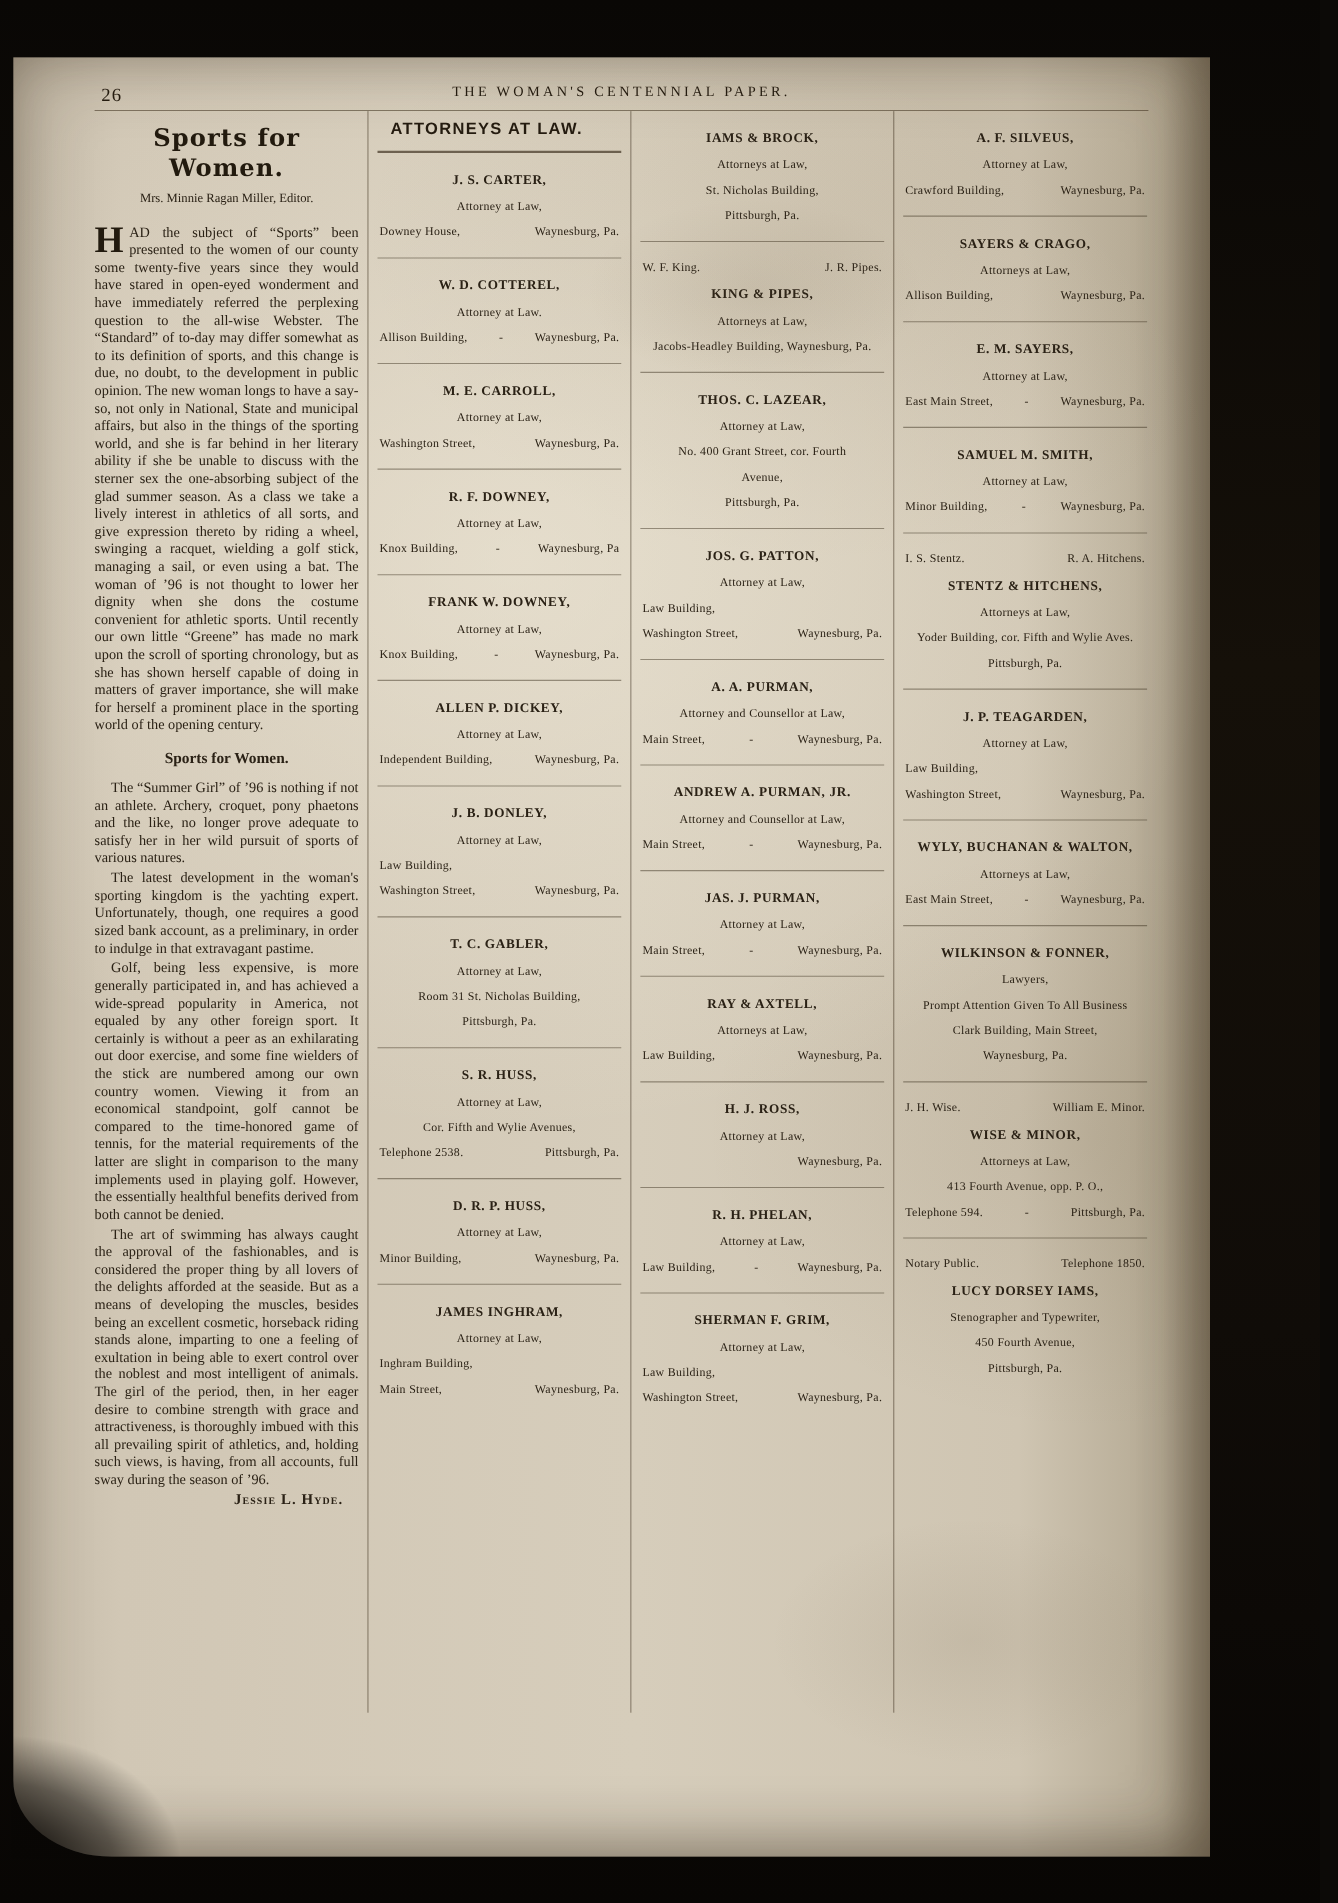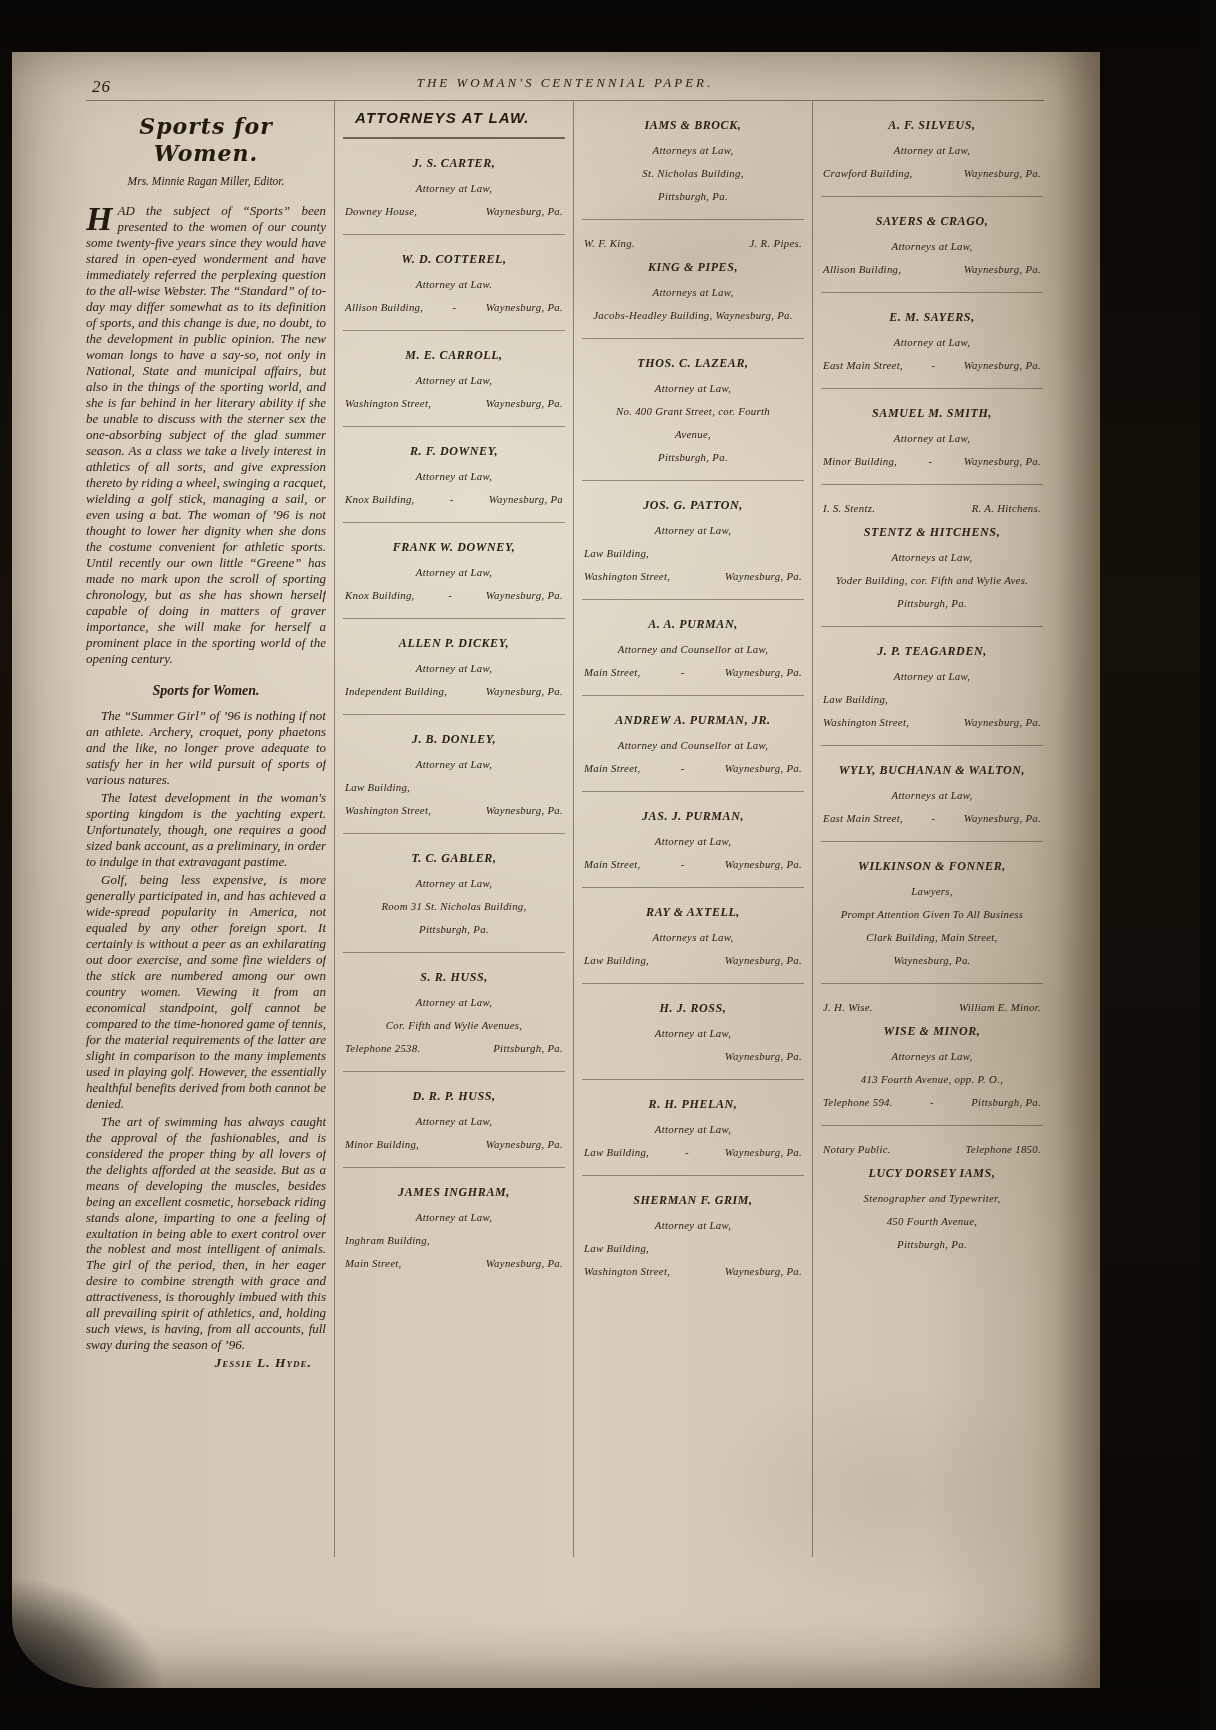--- a/index.html
+++ b/index.html
@@ -6,21 +6,20 @@
   html, body { width: 1216px; height: 1730px; }
   body {
     background: #0c0a07;
     font-family: "Liberation Serif", "DejaVu Serif", serif;
     overflow: hidden;
   }
   .scan {
     position: relative;
     width: 1200px; height: 1730px;
     background: linear-gradient(180deg, #090705 0%, #151009 35%, #100c08 70%, #080604 100%);
-    font-style: italic;
   }
   .paper {
     position: absolute;
     left: 12px; top: 52px;
     width: 1088px; height: 1636px;
     color: #2a2115;
     background:
       radial-gradient(ellipse 1000px 800px at 42% 28%, rgba(248,242,226,0.45), rgba(248,242,226,0) 65%),
       radial-gradient(ellipse 600px 420px at 68% 10%, rgba(120,100,70,0.14), rgba(120,100,70,0) 70%),
       radial-gradient(ellipse 500px 380px at 90% 60%, rgba(110,92,62,0.12), rgba(110,92,62,0) 70%),

